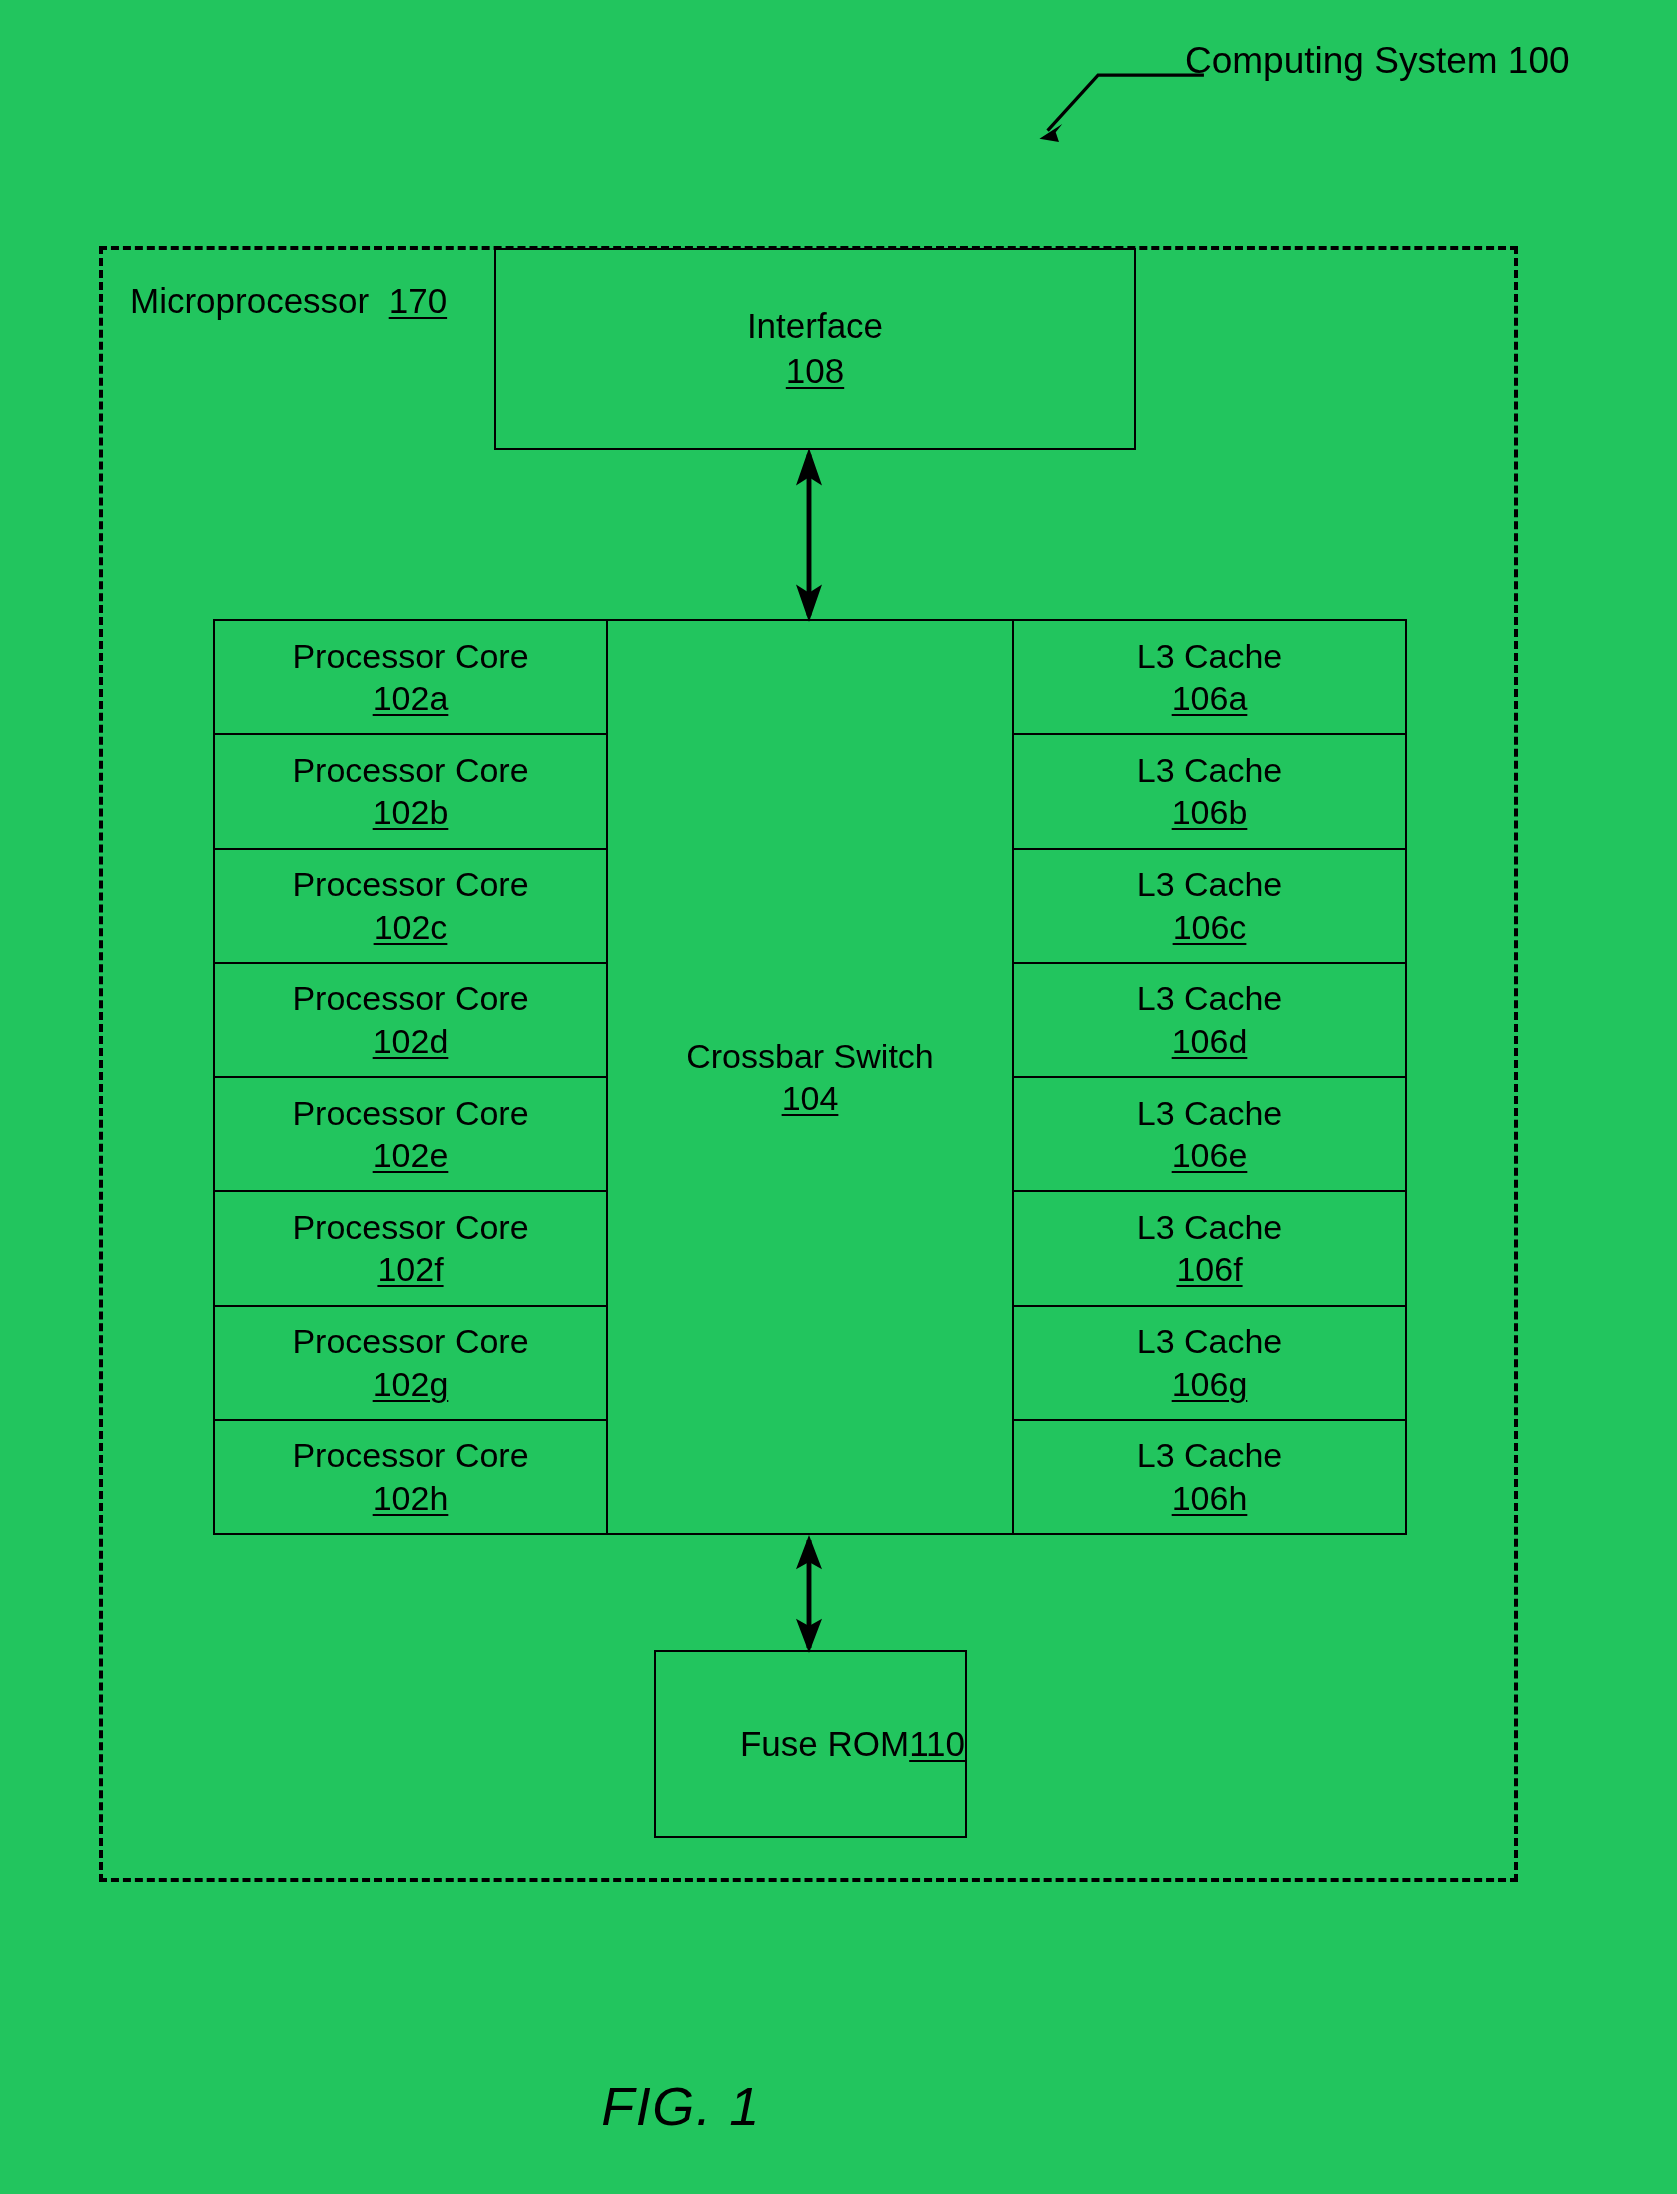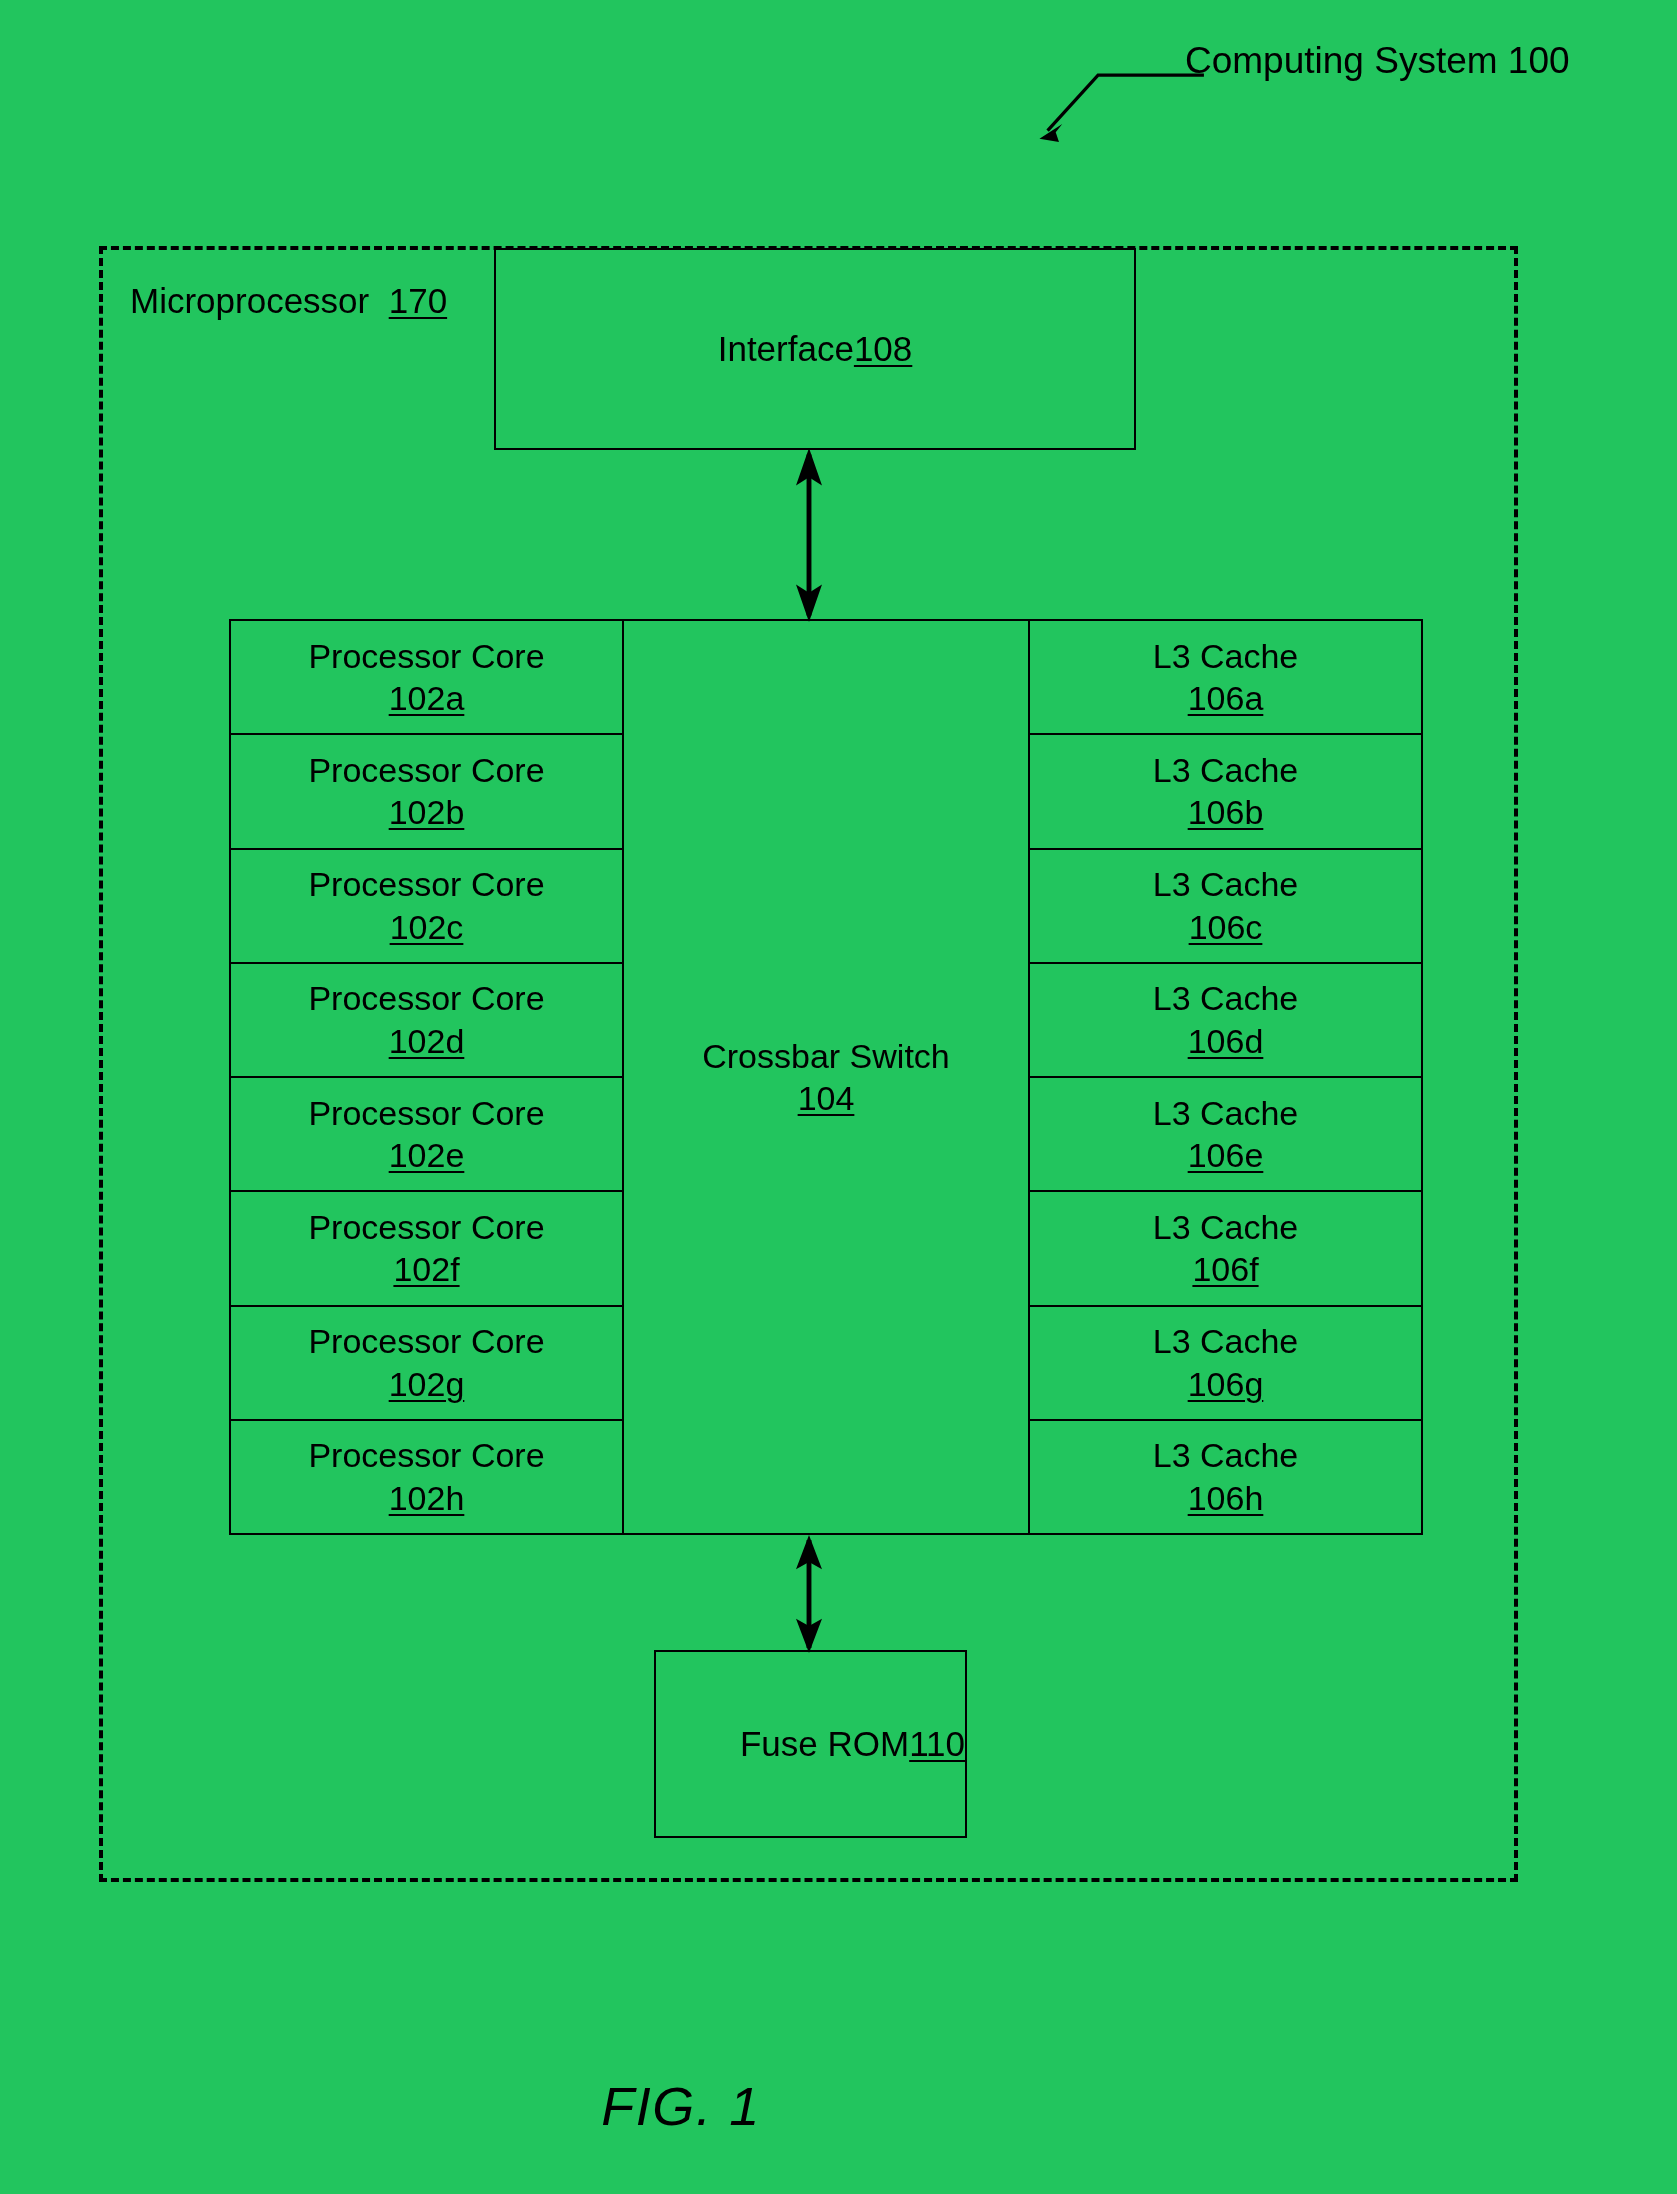--- a/index.html
+++ b/index.html
@@ -64,21 +64,21 @@
   
   .interface-box {
     position: absolute;
     left: 494px;
     top: 248px;
     width: 642px;
     height: 202px;
     border: 2.4px solid #000000;
     box-sizing: border-box;
     display: flex;
-    flex-direction: row;
+    flex-direction: column;
     align-items: center;
     justify-content: center;
   }
   .block-line {
     font-size: 35px;
     line-height: 1.28;
     text-align: center;
     white-space: nowrap;
   }
 
@@ -91,21 +91,20 @@
   .core-grid {
     position: absolute;
     left: 213px;
     top: 619px;
     width: 1194px;
     height: 916px;
     border: 2.4px solid #000000;
     box-sizing: border-box;
     display: flex;
     flex-direction: row;
-    margin-left: 16px;
   }
   .grid-col-left,
   .grid-col-right {
     display: flex;
     flex-direction: column;
     width: 393px;
     box-sizing: border-box;
   }
   .grid-col-left {
     border-right: 2.4px solid #000000;

